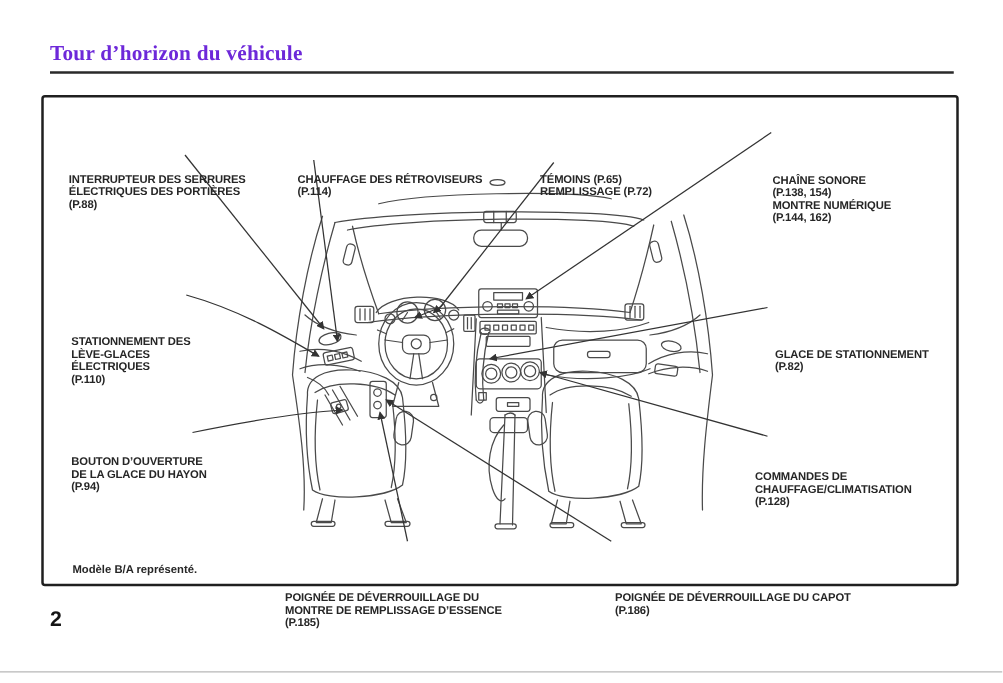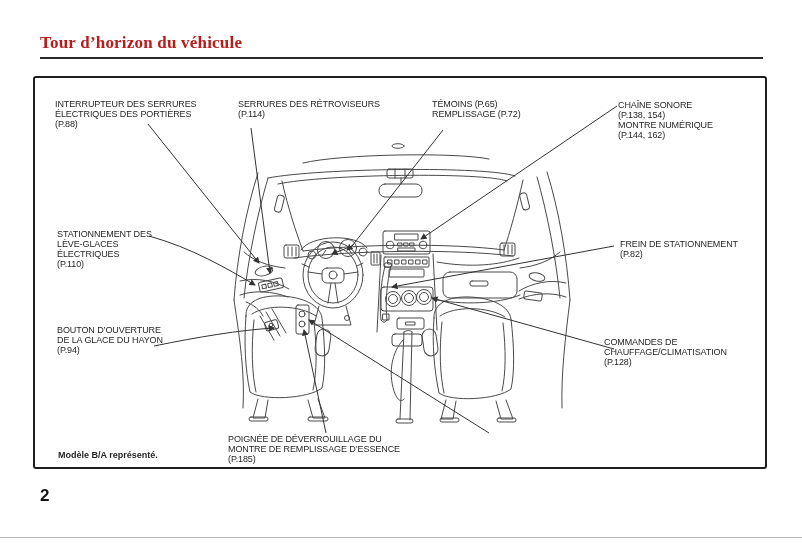--- a/index.html
+++ b/index.html
@@ -3,32 +3,32 @@
 <meta charset="utf-8">
 <style>
   html,body{margin:0;padding:0;}
   body{
     width:802px;height:546px;position:relative;overflow:hidden;
     background:#ffffff;
     font-family:"Liberation Sans",sans-serif;
   }
   .title{
     position:absolute;left:40px;top:33px;
-    font-family:"Liberation Serif",serif;font-weight:bold;font-size:17px;color:#b91c1c;
+    font-family:"Liberation Serif",serif;font-weight:bold;font-size:17px;color:#6d28d9;
     letter-spacing:.2px;
   }
   .title-rule{position:absolute;left:40px;top:57px;width:723px;height:2px;background:#2a2a2a;}
   .frame{
     position:absolute;left:33px;top:76px;width:734px;height:393px;
     border:2px solid #1f1f1f;border-radius:3px;box-sizing:border-box;background:#fff;
   }
   .diagram{position:absolute;left:33px;top:76px;}
   .callout{
-    position:absolute;font-size:9px;font-weight:normal;color:#262626;
-    line-height:10px;letter-spacing:-0.1px;white-space:nowrap;z-index:5;
+    position:absolute;font-size:9px;font-weight:bold;color:#262626;
+    line-height:10px;letter-spacing:-0.1px;white-space:nowrap;z-index:5;margin-top:39px;
   }
   .callout span{display:block;}
   .model-note{position:absolute;left:58px;top:450px;font-size:9px;font-weight:bold;color:#262626;z-index:5;}
   .page-num{position:absolute;left:40px;top:486px;font-size:17px;font-weight:bold;color:#141414;}
   .footer-rule{position:absolute;left:0;top:537px;width:802px;height:1px;background:#b8b8b8;}
 </style>
 </head>
 <body>
 
 <div class="title">Tour d’horizon du véhicule</div>
@@ -246,21 +246,21 @@
   </g>
 </svg>
 
 <div class="callout" style="left:55px;top:99px">
   <span>INTERRUPTEUR DES SERRURES</span>
   <span>ÉLECTRIQUES DES PORTIÈRES</span>
   <span>(P.88)</span>
 </div>
 
 <div class="callout" style="left:238px;top:99px">
-  <span>SERRURES DES RÉTROVISEURS</span>
+  <span>CHAUFFAGE DES RÉTROVISEURS</span>
   <span>(P.114)</span>
 </div>
 
 <div class="callout" style="left:432px;top:99px">
   <span>TÉMOINS (P.65)</span>
   <span>REMPLISSAGE (P.72)</span>
 </div>
 
 <div class="callout" style="left:618px;top:100px">
   <span>CHAÎNE SONORE</span>
@@ -270,21 +270,21 @@
 </div>
 
 <div class="callout" style="left:57px;top:229px">
   <span>STATIONNEMENT DES</span>
   <span>LÈVE-GLACES</span>
   <span>ÉLECTRIQUES</span>
   <span>(P.110)</span>
 </div>
 
 <div class="callout" style="left:620px;top:239px">
-  <span>FREIN DE STATIONNEMENT</span>
+  <span>GLACE DE STATIONNEMENT</span>
   <span>(P.82)</span>
 </div>
 
 <div class="callout" style="left:57px;top:325px">
   <span>BOUTON D’OUVERTURE</span>
   <span>DE LA GLACE DU HAYON</span>
   <span>(P.94)</span>
 </div>
 
 <div class="callout" style="left:604px;top:337px">
@@ -293,17 +293,19 @@
   <span>(P.128)</span>
 </div>
 
 <div class="callout" style="left:228px;top:434px">
   <span>POIGNÉE DE DÉVERROUILLAGE DU</span>
   <span>MONTRE DE REMPLISSAGE D’ESSENCE</span>
   <span>(P.185)</span>
 </div>
 
 <div class="callout" style="left:492px;top:434px">
+  <span>POIGNÉE DE DÉVERROUILLAGE DU CAPOT</span>
+  <span>(P.186)</span>
 </div>
 
 <div class="model-note">Modèle B/A représenté.</div>
 <div class="page-num">2</div>
 <div class="footer-rule"></div>
 
 </body></html>

